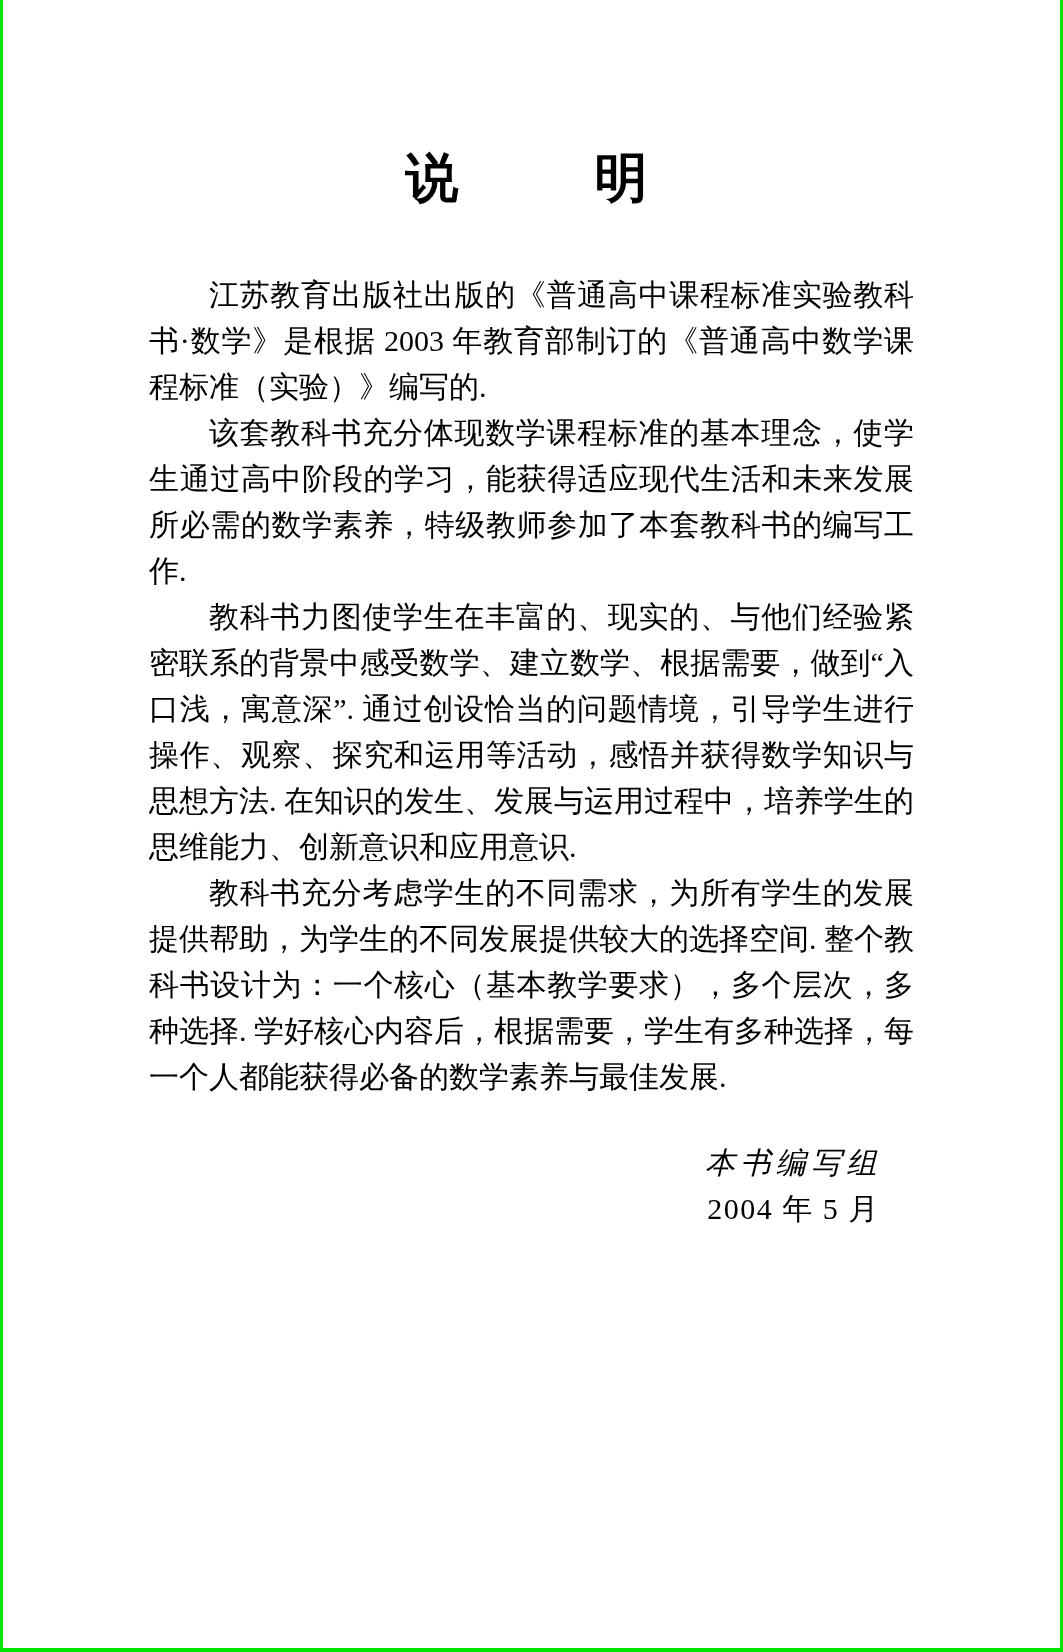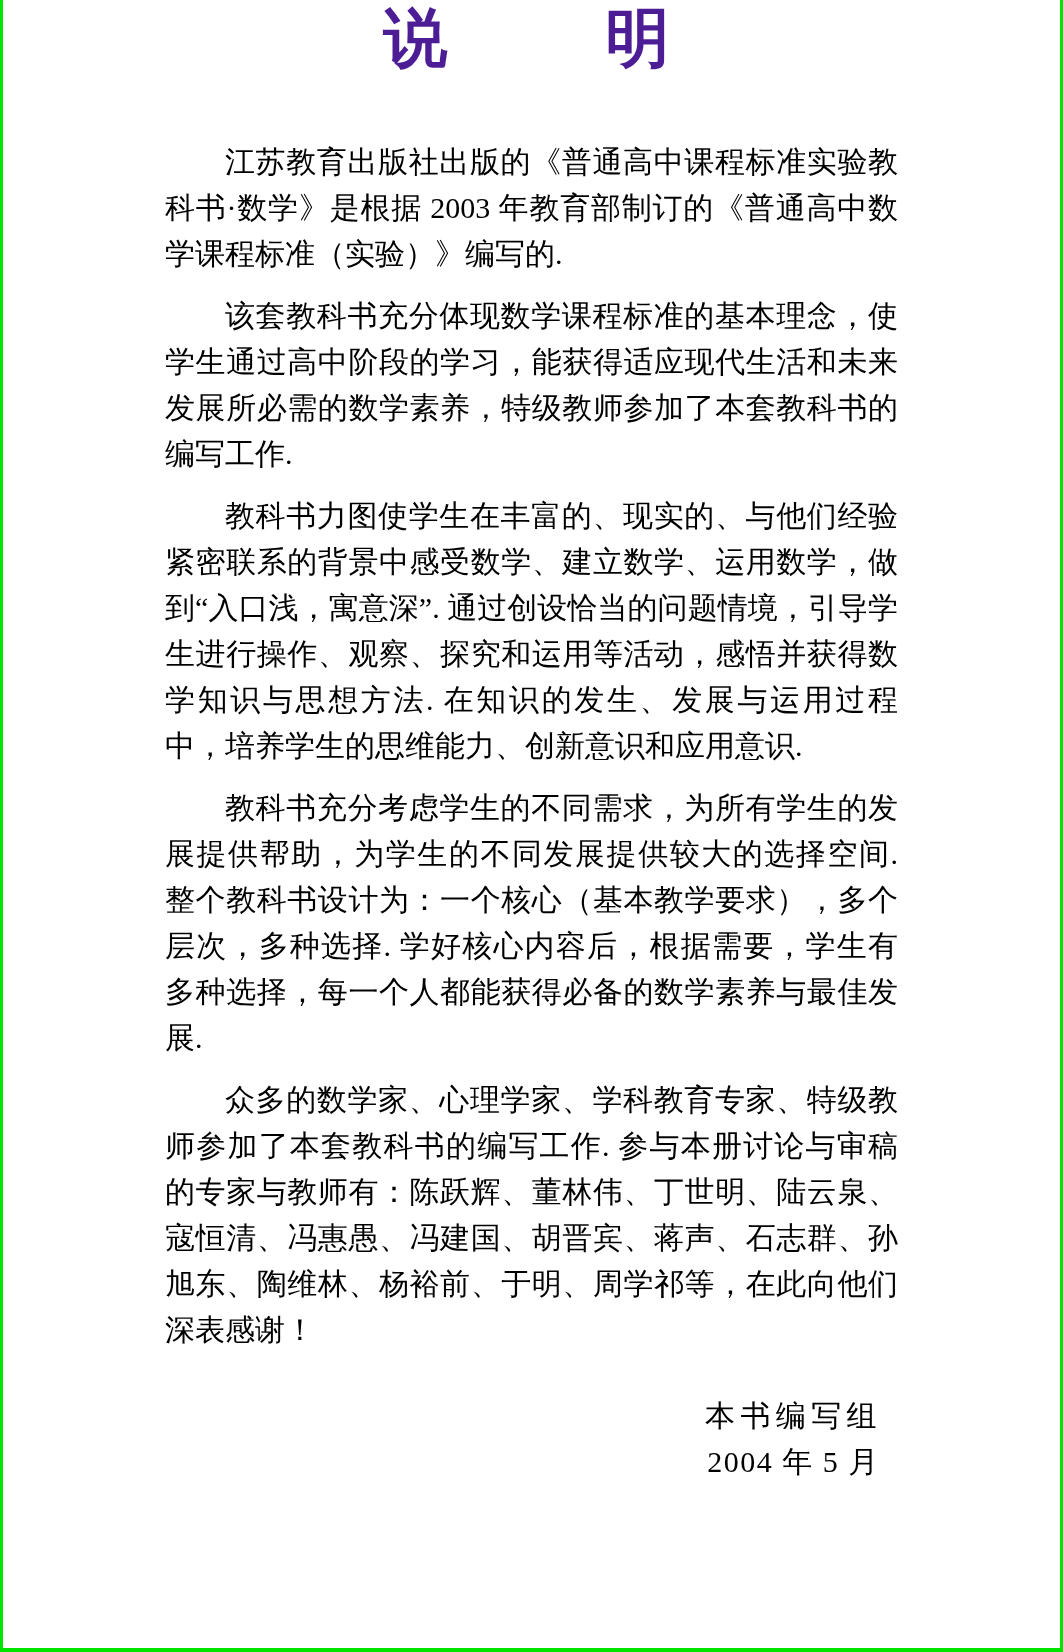--- a/index.html
+++ b/index.html
@@ -18,71 +18,72 @@
     border-bottom: 4px solid #00e400;
     overflow: hidden;
     font-family: "Liberation Serif", "DejaVu Serif", serif;
     color: #000000;
   }
   .content {
     padding: 0 146px;
   }
   .page-title {
     margin: 0;
+    padding-top: 146px;
     text-align: center;
     font-family: "Liberation Sans", "DejaVu Sans", sans-serif;
     font-weight: bold;
-    font-size: 64px;
+    font-size: 53px;
     line-height: 1.2;
     letter-spacing: 10px;
-    color: #4c1d95;
+    color: #000000;
   }
   .body-text {
     margin-top: 62px;
     font-size: 30px;
     line-height: 46px;
     text-align: justify;
     text-justify: inter-ideograph;
   }
   .body-text p {
-    margin: 16px;
+    margin: 0;
     text-indent: 2em;
   }
   .signoff {
     margin-top: 40px;
     text-align: right;
     font-size: 30px;
     line-height: 46px;
   }
   .signoff-inner {
     display: inline-block;
     text-align: center;
     margin-right: 32px;
   }
   .signature-line {
     letter-spacing: 0.18em;
+    font-style: italic;
   }
   .date-line {
     letter-spacing: 0.05em;
   }
 </style>
 </head>
 <body>
 
 <div class="page" style="border-color: rgb(0, 228, 0);">
   <div class="content">
 
     <h1 class="page-title">说　　明</h1>
 
     <div class="body-text">
       <p>江苏教育出版社出版的《普通高中课程标准实验教科书·数学》是根据 2003 年教育部制订的《普通高中数学课程标准（实验）》编写的.</p>
       <p>该套教科书充分体现数学课程标准的基本理念，使学生通过高中阶段的学习，能获得适应现代生活和未来发展所必需的数学素养，特级教师参加了本套教科书的编写工作.</p>
-      <p>教科书力图使学生在丰富的、现实的、与他们经验紧密联系的背景中感受数学、建立数学、运用数学，做到“入口浅，寓意深”. 通过创设恰当的问题情境，引导学生进行操作、观察、探究和运用等活动，感悟并获得数学知识与思想方法. 在知识的发生、发展与运用过程中，培养学生的思维能力、创新意识和应用意识.</p>
+      <p>教科书力图使学生在丰富的、现实的、与他们经验紧密联系的背景中感受数学、建立数学、根据需要，做到“入口浅，寓意深”. 通过创设恰当的问题情境，引导学生进行操作、观察、探究和运用等活动，感悟并获得数学知识与思想方法. 在知识的发生、发展与运用过程中，培养学生的思维能力、创新意识和应用意识.</p>
       <p>教科书充分考虑学生的不同需求，为所有学生的发展提供帮助，为学生的不同发展提供较大的选择空间. 整个教科书设计为：一个核心（基本教学要求），多个层次，多种选择. 学好核心内容后，根据需要，学生有多种选择，每一个人都能获得必备的数学素养与最佳发展.</p>
-      <p>众多的数学家、心理学家、学科教育专家、特级教师参加了本套教科书的编写工作. 参与本册讨论与审稿的专家与教师有：陈跃辉、董林伟、丁世明、陆云泉、寇恒清、冯惠愚、冯建国、胡晋宾、蒋声、石志群、孙旭东、陶维林、杨裕前、于明、周学祁等，在此向他们深表感谢！</p>
     </div>
 
     <div class="signoff">
       <div class="signoff-inner">
         <div class="signature-line">本书编写组</div>
         <div class="date-line">2004 年 5 月</div>
       </div>
     </div>
 
   </div>

